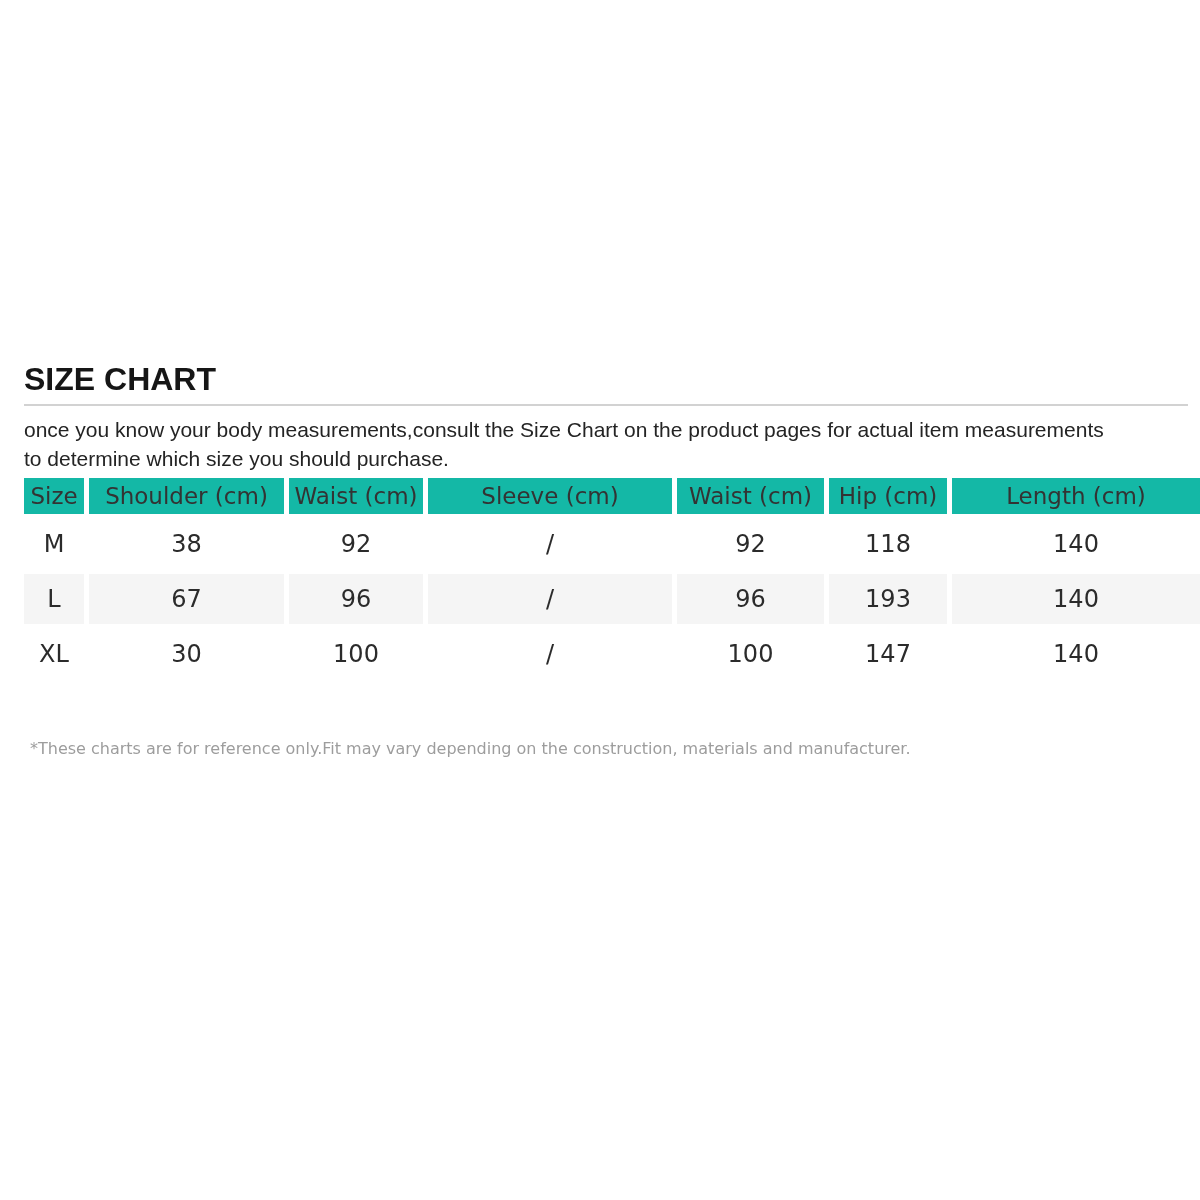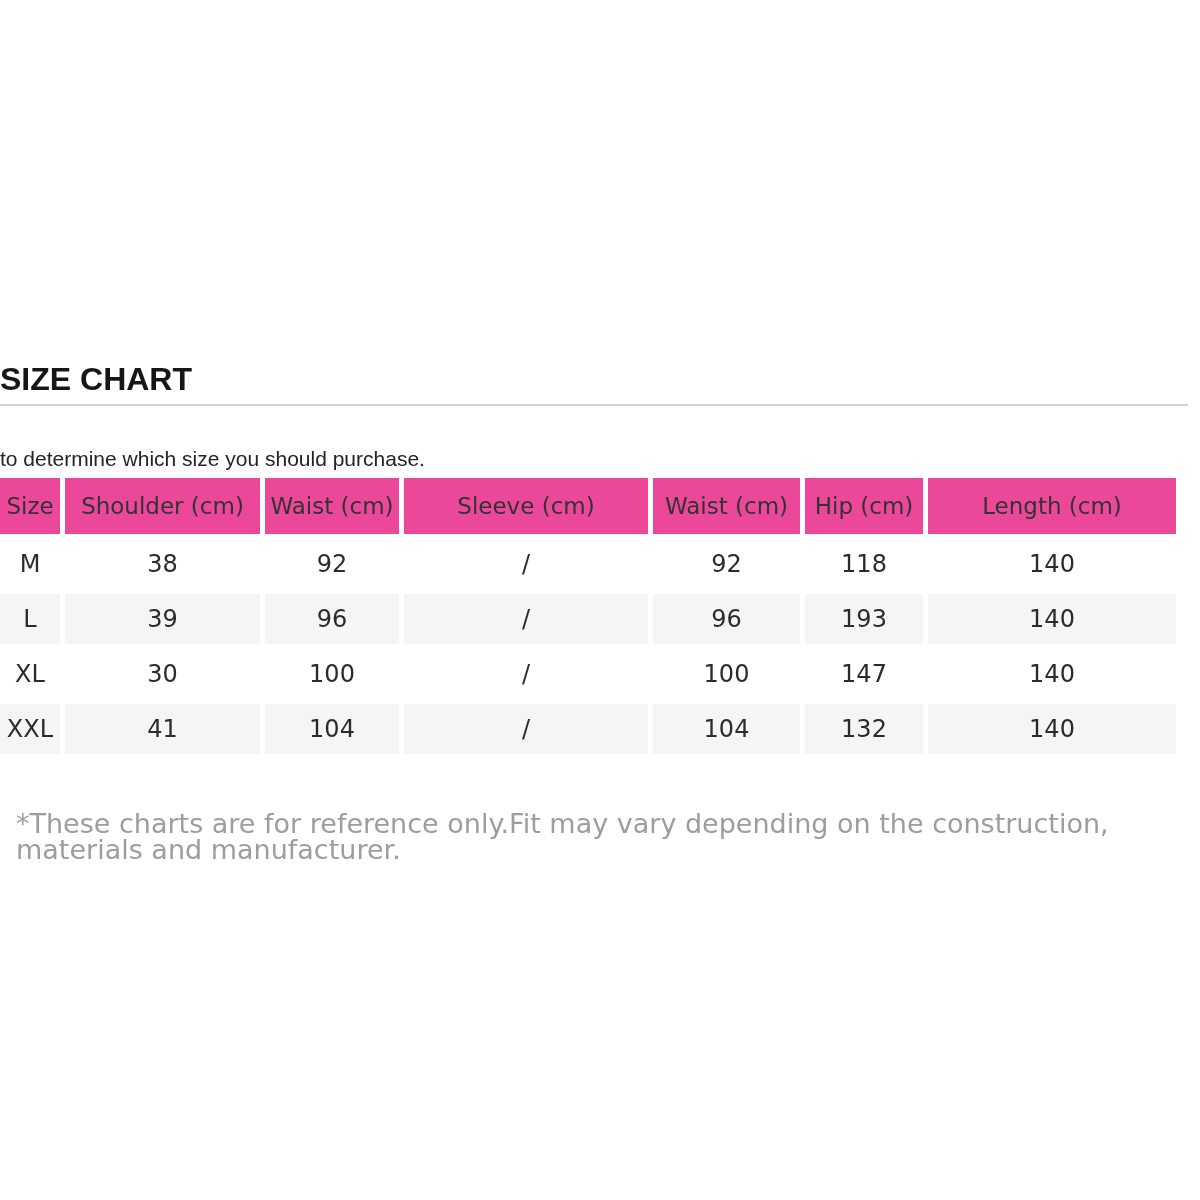--- a/index.html
+++ b/index.html
@@ -8,21 +8,21 @@
     background: #ffffff;
   }
   body {
     width: 1200px;
     height: 1200px;
     overflow: hidden;
     font-family: "Liberation Sans", sans-serif;
     color: #222222;
   }
   .page {
-    padding: 363px 12px 0 0;
+    padding: 363px 12px 0 24px;
   }
   .page-title {
     margin: 0;
     font-size: 32px;
     line-height: 32px;
     font-weight: bold;
     letter-spacing: 0px;
     color: #161616;
     font-family: "Liberation Sans", sans-serif;
   }
@@ -40,22 +40,22 @@
   }
   table.size-table {
     border-collapse: separate;
     border-spacing: 5px;
     width: 1186px;
     margin: 0 -5px 0 -5px;
     table-layout: fixed;
     font-family: "DejaVu Sans", "Liberation Sans", sans-serif;
   }
   table.size-table th {
-    background: #ec4899;
-    height: 56px;
+    background: #14b8a6;
+    height: 36px;
     font-weight: normal;
     font-size: 23px;
     color: #333333;
     text-align: center;
     vertical-align: middle;
     padding: 0;
     white-space: nowrap;
     overflow: hidden;
   }
   table.size-table td {
@@ -66,37 +66,37 @@
     vertical-align: middle;
     padding: 0;
     background: #ffffff;
     white-space: nowrap;
     overflow: hidden;
   }
   table.size-table tbody tr:nth-child(even) td {
     background: #f5f5f5;
   }
   .footnote {
-    margin: 52px 0 0 16px;
-    font-size: 27px;
+    margin: 52px 0 0 6px;
+    font-size: 16px;
     line-height: 26px;
     color: #9d9d9d;
     font-family: "DejaVu Sans", "Liberation Sans", sans-serif;
   }
 </style>
 </head>
 <body>
 
 <div class="page">
 
   <h1 class="page-title">SIZE CHART</h1>
 
   <hr class="title-divider">
 
-  <p class="desc"><br><span>to determine which size you should purchase.</span></p>
+  <p class="desc"><span>once you know your body measurements,consult the Size Chart on the product pages for actual item measurements</span><br><span>to determine which size you should purchase.</span></p>
 
   <table class="size-table">
     <colgroup>
       <col style="width:60px">
       <col style="width:195px">
       <col style="width:134px">
       <col style="width:244px">
       <col style="width:147px">
       <col style="width:118px">
       <col style="width:248px">
@@ -117,43 +117,34 @@
         <td>M</td>
         <td>38</td>
         <td>92</td>
         <td>/</td>
         <td>92</td>
         <td>118</td>
         <td>140</td>
       </tr>
       <tr>
         <td>L</td>
-        <td>39</td>
+        <td>67</td>
         <td>96</td>
         <td>/</td>
         <td>96</td>
         <td>193</td>
         <td>140</td>
       </tr>
       <tr>
         <td>XL</td>
         <td>30</td>
         <td>100</td>
         <td>/</td>
         <td>100</td>
         <td>147</td>
         <td>140</td>
       </tr>
-      <tr>
-        <td>XXL</td>
-        <td>41</td>
-        <td>104</td>
-        <td>/</td>
-        <td>104</td>
-        <td>132</td>
-        <td>140</td>
-      </tr>
     </tbody>
   </table>
 
   <p class="footnote">*These charts are for reference only.Fit may vary depending on the construction, materials and manufacturer.</p>
 
 </div>
 
 </body></html>

